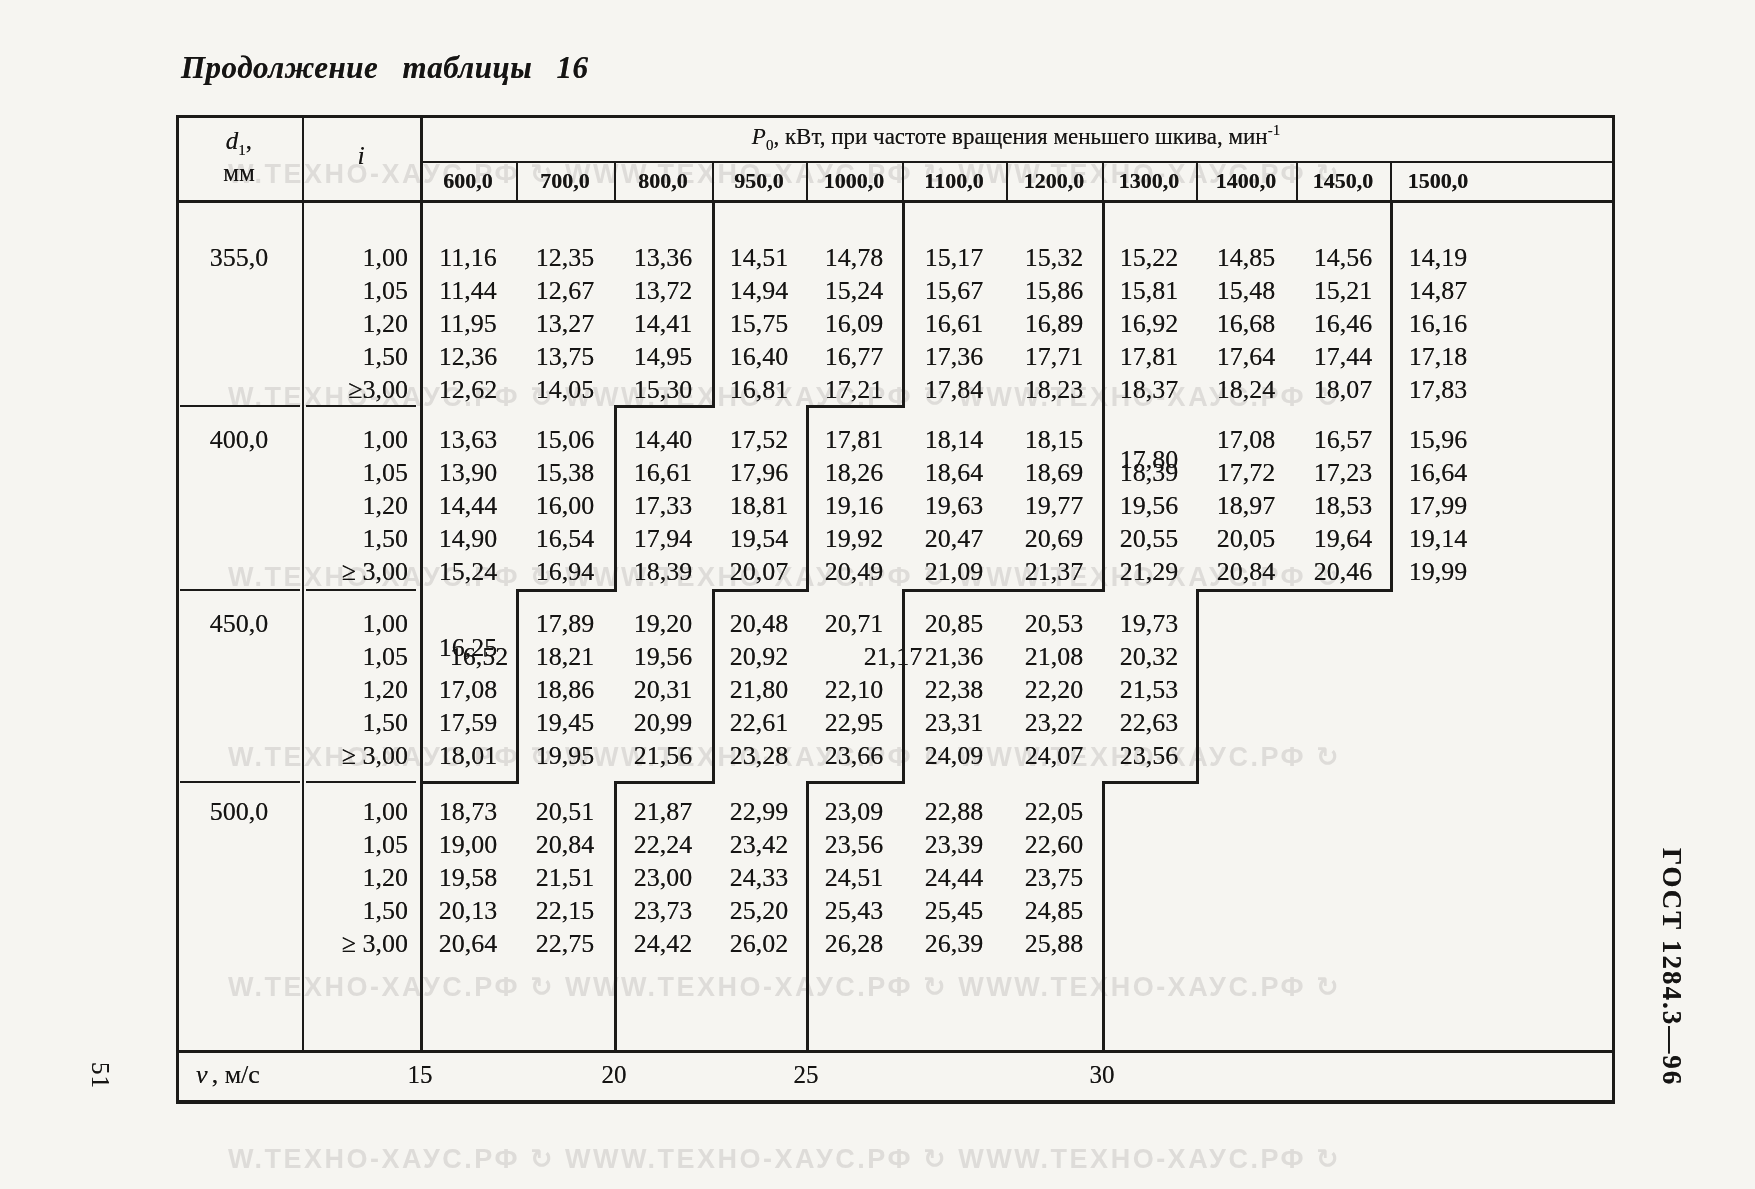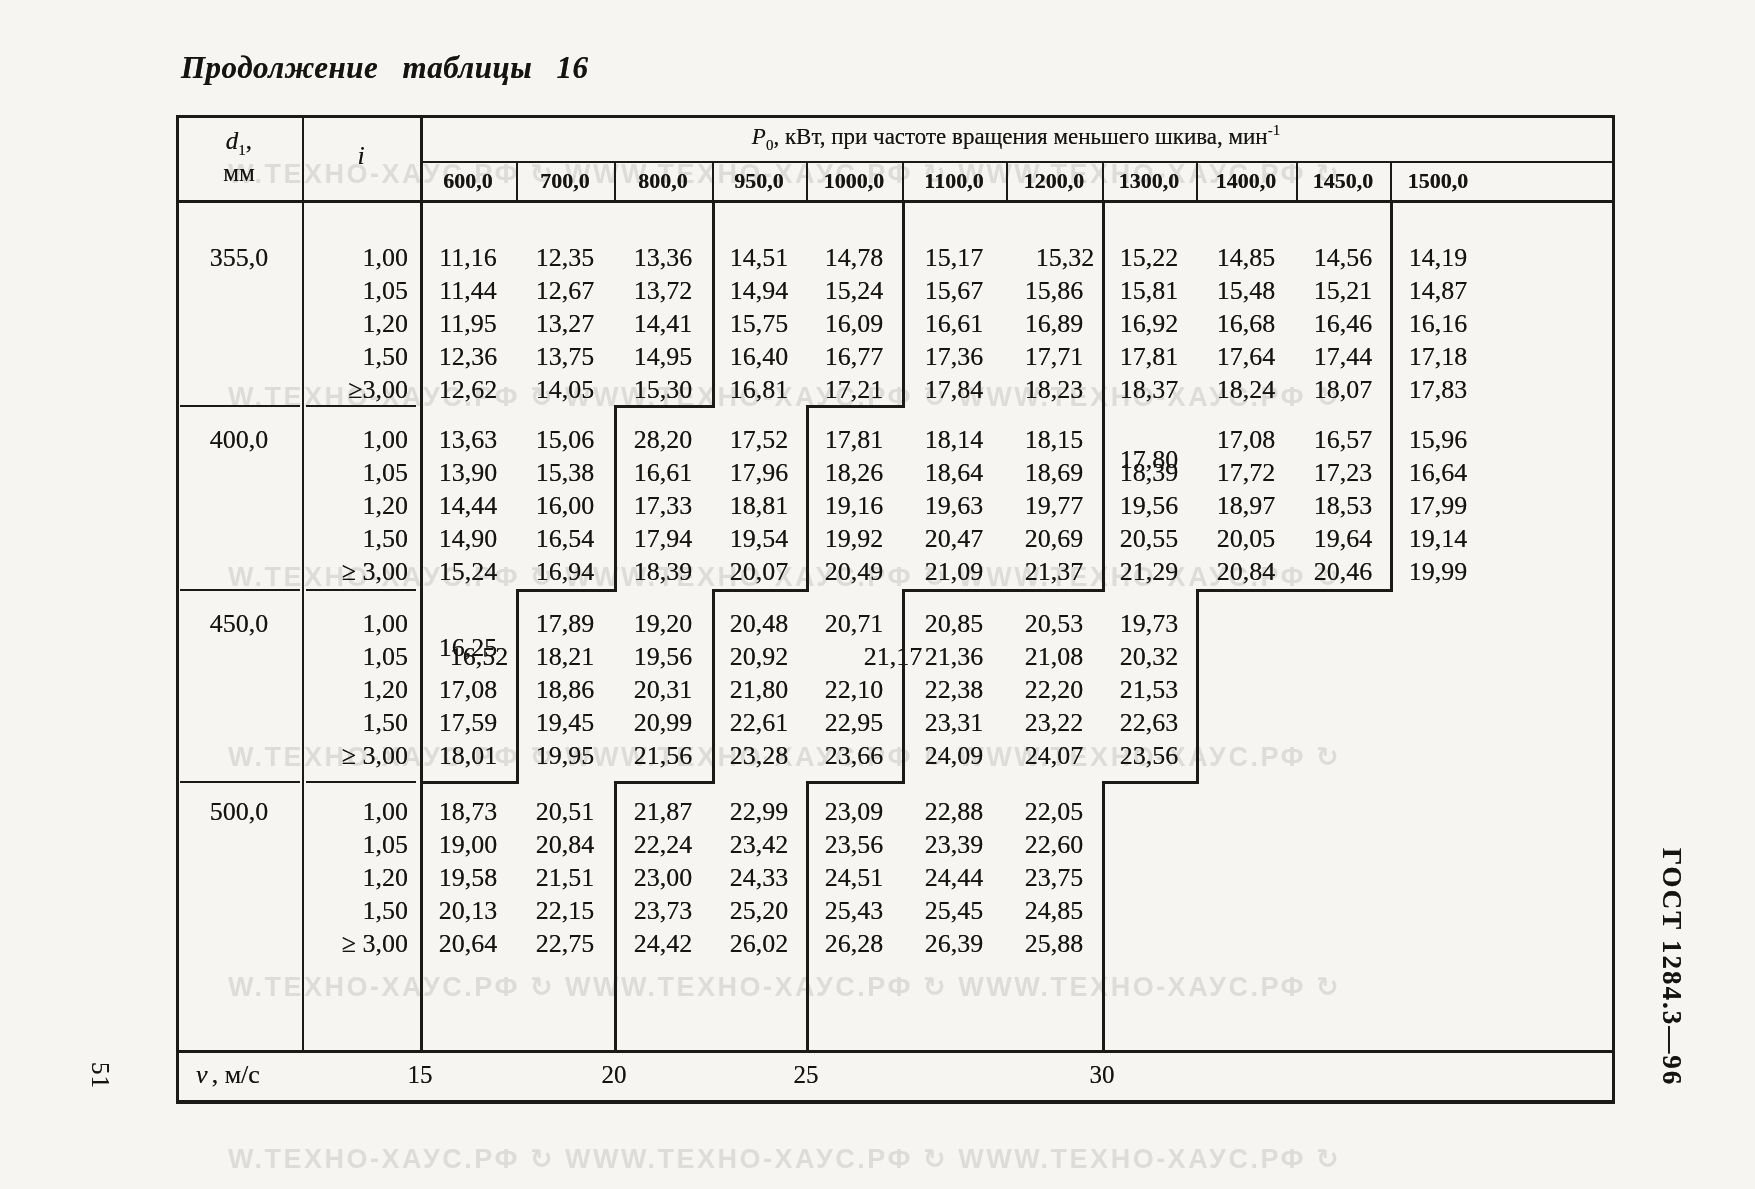--- a/index.html
+++ b/index.html
@@ -87,21 +87,21 @@
     <div class="ctr freq-cell ink" style="left: 1343px; top: 181px;">1450,0</div>
     <div class="ctr freq-cell ink" style="left: 1438px; top: 181px;">1500,0</div>
     <div class="ctr num ink" style="left: 239px; top: 258px;">355,0</div>
     <div class="rightal num ink" style="left: 408px; top: 258px;">1,00</div>
     <div class="ctr num ink" style="left: 468px; top: 258px;">11,16</div>
     <div class="ctr num ink" style="left: 565px; top: 258px;">12,35</div>
     <div class="ctr num ink" style="left: 663px; top: 258px;">13,36</div>
     <div class="ctr num ink" style="left: 759px; top: 258px;">14,51</div>
     <div class="ctr num ink" style="left: 854px; top: 258px;">14,78</div>
     <div class="ctr num ink" style="left: 954px; top: 258px;">15,17</div>
-    <div class="ctr num ink" style="left: 1054px; top: 258px; margin-left: 11px;">15,32</div>
+    <div class="ctr num ink" style="left: 1054px; top: 258px;">15,32</div>
     <div class="ctr num ink" style="left: 1149px; top: 258px;">15,22</div>
     <div class="ctr num ink" style="left: 1246px; top: 258px;">14,85</div>
     <div class="ctr num ink" style="left: 1343px; top: 258px;">14,56</div>
     <div class="ctr num ink" style="left: 1438px; top: 258px;">14,19</div>
     <div class="rightal num ink" style="left: 408px; top: 291px;">1,05</div>
     <div class="ctr num ink" style="left: 468px; top: 291px;">11,44</div>
     <div class="ctr num ink" style="left: 565px; top: 291px;">12,67</div>
     <div class="ctr num ink" style="left: 663px; top: 291px;">13,72</div>
     <div class="ctr num ink" style="left: 759px; top: 291px;">14,94</div>
     <div class="ctr num ink" style="left: 854px; top: 291px;">15,24</div>
@@ -144,21 +144,21 @@
     <div class="ctr num ink" style="left: 954px; top: 390px;">17,84</div>
     <div class="ctr num ink" style="left: 1054px; top: 390px;">18,23</div>
     <div class="ctr num ink" style="left: 1149px; top: 390px;">18,37</div>
     <div class="ctr num ink" style="left: 1246px; top: 390px;">18,24</div>
     <div class="ctr num ink" style="left: 1343px; top: 390px;">18,07</div>
     <div class="ctr num ink" style="left: 1438px; top: 390px;">17,83</div>
     <div class="ctr num ink" style="left: 239px; top: 440px;">400,0</div>
     <div class="rightal num ink" style="left: 408px; top: 440px;">1,00</div>
     <div class="ctr num ink" style="left: 468px; top: 440px;">13,63</div>
     <div class="ctr num ink" style="left: 565px; top: 440px;">15,06</div>
-    <div class="ctr num ink" style="left: 663px; top: 440px;">28,20</div>
+    <div class="ctr num ink" style="left: 663px; top: 440px;">14,40</div>
     <div class="ctr num ink" style="left: 759px; top: 440px;">17,52</div>
     <div class="ctr num ink" style="left: 854px; top: 440px;">17,81</div>
     <div class="ctr num ink" style="left: 954px; top: 440px;">18,14</div>
     <div class="ctr num ink" style="left: 1054px; top: 440px;">18,15</div>
     <div class="ctr num ink" style="left: 1149px; top: 460px;">17,80</div>
     <div class="ctr num ink" style="left: 1246px; top: 440px;">17,08</div>
     <div class="ctr num ink" style="left: 1343px; top: 440px;">16,57</div>
     <div class="ctr num ink" style="left: 1438px; top: 440px;">15,96</div>
     <div class="rightal num ink" style="left: 408px; top: 473px;">1,05</div>
     <div class="ctr num ink" style="left: 468px; top: 473px;">13,90</div>

